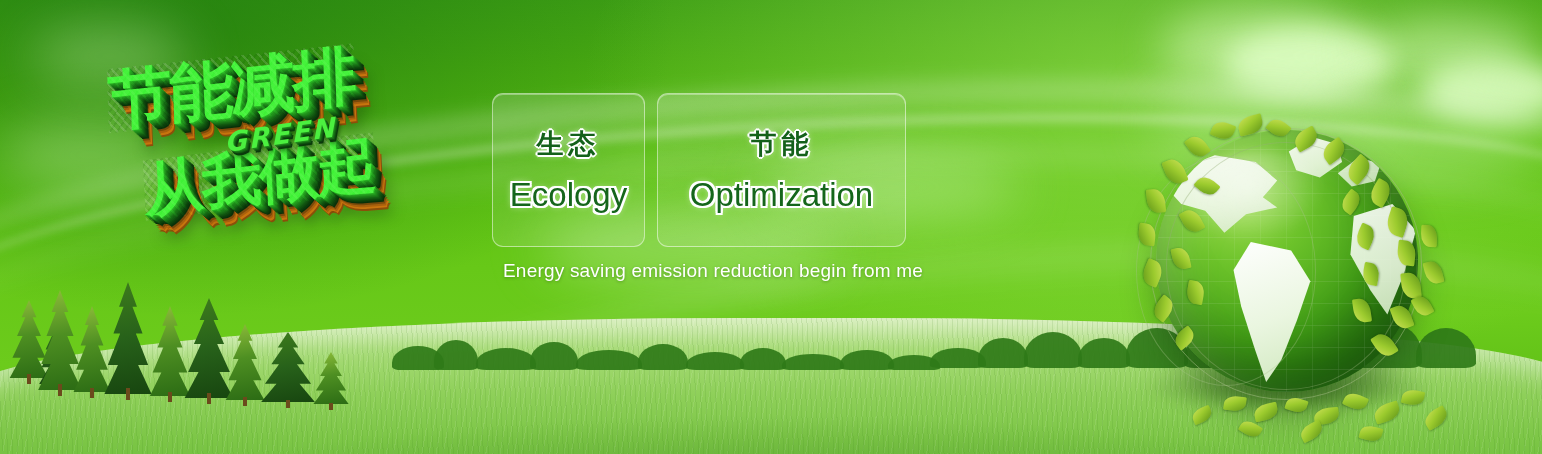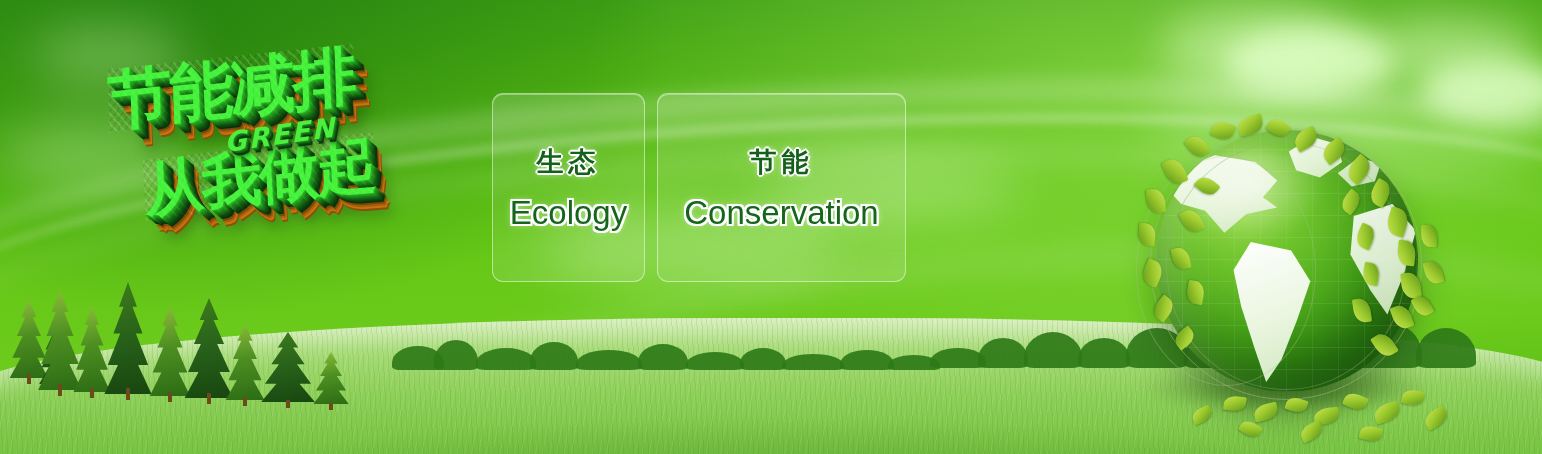--- a/index.html
+++ b/index.html
@@ -153,21 +153,21 @@
     text-shadow:
       1px 1px 0 #1f8a1b, 2px 2px 0 #176c15,
       3px 3px 0 #0f5210, 4px 5px 0 #0a3a0b,
       5px 7px 4px rgba(10,45,5,0.6);
   }
 
   
   .cards { position:absolute; left:492px; top:93px; display:flex; }
   .card {
     position:relative;
-    height:189px;
+    height:154px;
     border:1px solid rgba(255,255,255,0.48);
     border-radius:11px;
     background:linear-gradient(160deg, rgba(255,255,255,0.16) 0%, rgba(255,255,255,0.07) 45%, rgba(255,255,255,0.13) 100%);
     box-shadow: inset 0 1px 0 rgba(255,255,255,0.35);
     display:flex; flex-direction:column;
     align-items:center; justify-content:center;
     gap:14px;
   }
   .card + .card { margin-left:12px; }
   .card-cn {
@@ -390,24 +390,25 @@
     <div class="logo-green">GREEN</div>
   </div>
 
   <div class="cards">
     <div class="card" style="width:153px;">
       <div class="card-cn">生态</div>
       <div class="card-en">Ecology</div>
     </div>
     <div class="card" style="width:249px;">
       <div class="card-cn">节能</div>
-      <div class="card-en">Conservation</div>
-    </div>
-  </div>
-
+      <div class="card-en">Optimization</div>
+    </div>
+  </div>
+
+  <div class="tagline">Energy saving emission reduction begin from me</div>
 
   <div class="globe-wrap">
     <div class="globe-shadow"></div>
 
     <div class="globe">
       <div class="globe-grid"></div>
       <div class="cont c-gre"></div>
       <div class="cont c-na"></div>
       <div class="cont c-sa"></div>
       <div class="cont c-eu"></div>

